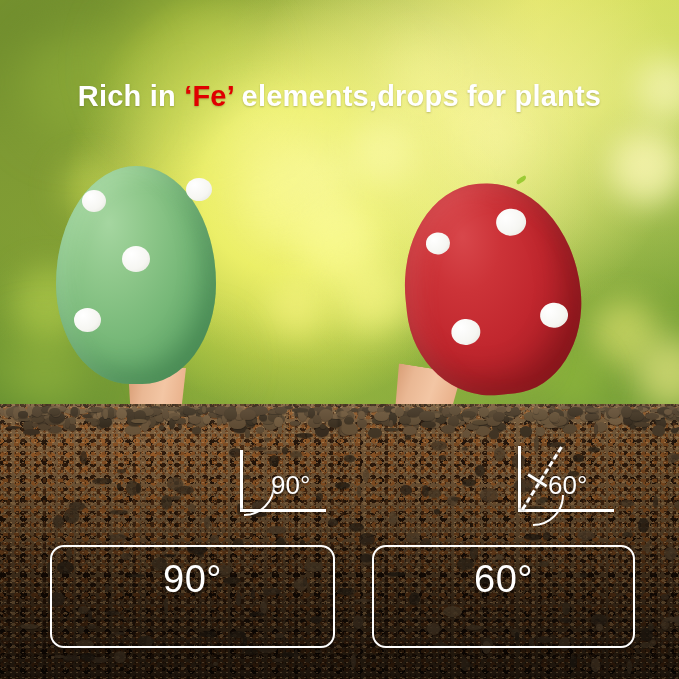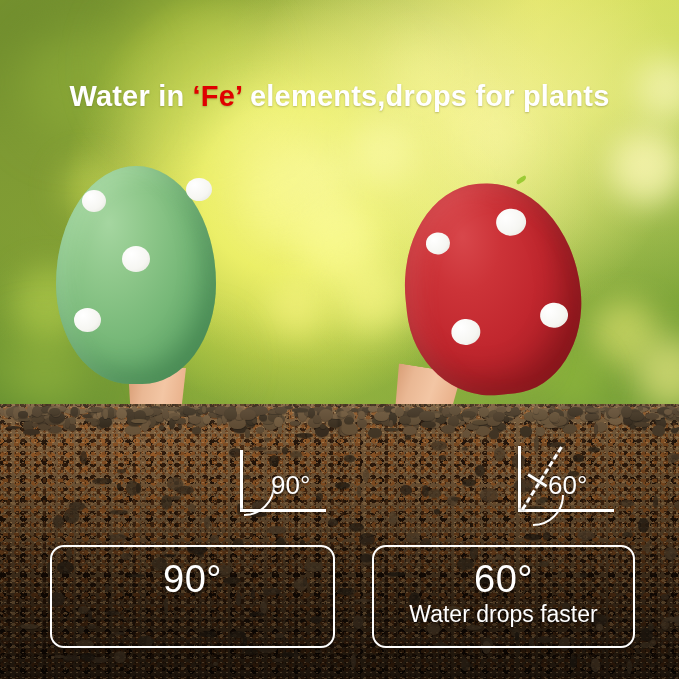--- a/index.html
+++ b/index.html
@@ -262,21 +262,21 @@
       <div class="bk soft" style="left: 548px; top: 352px; width: 54px; height: 54px; background: rgba(150, 190, 60, 0.5);"></div>
       <div class="bk vsoft" style="left: 392px; top: 44px; width: 58px; height: 58px; background: rgba(250, 248, 150, 0.45);"></div>
       <div class="bk vsoft" style="left: 470px; top: 112px; width: 52px; height: 52px; background: rgba(252, 250, 170, 0.42);"></div>
       <div class="bk vsoft" style="left: 168px; top: 330px; width: 62px; height: 62px; background: rgba(160, 195, 65, 0.45);"></div>
       <div class="bk soft" style="left: 60px; top: 160px; width: 54px; height: 54px; background: rgba(205, 222, 85, 0.42);"></div>
       <div class="bk soft" style="left: 498px; top: 330px; width: 48px; height: 48px; background: rgba(190, 210, 75, 0.45);"></div>
     </div>
   <div class="bg-haze"></div>
 
   <div class="headline" id="line2">
-    <span>Water in </span><span class="hl-red">‘Fe’</span><span> elements,drops for plants</span>
+    <span>Rich in </span><span class="hl-red">‘Fe’</span><span> elements,drops for plants</span>
   </div>
 
   <div class="spike">
     <div class="stem left"></div>
     <div class="bulb green" style="left:56px; top:166px; width:160px; height:218px;">
       <div class="body"></div>
       <div class="dot" style="left:26px;  top:24px;  width:24px; height:22px;"></div>
       <div class="dot" style="left:130px; top:12px;  width:26px; height:23px;"></div>
       <div class="dot" style="left:66px;  top:80px;  width:28px; height:26px;"></div>
       <div class="dot" style="left:18px;  top:142px; width:27px; height:24px;"></div>
@@ -940,16 +940,15 @@
     <div class="arc" style="left:-16px; top:18px; width:62px; height:62px; clip-path: polygon(50% 50%, 100% 50%, 100% 100%, 50% 100%);"></div>
     <div class="ang-text" style="left:30px; top:24px;">60°</div>
   </div>
 
   <div class="caption-card" style="left:50px; top:545px; width:285px; height:103px;">
     <div class="cap-big">90°</div>
   </div>
 
   <div class="caption-card" style="left:372px; top:545px; width:263px; height:103px;">
     <div class="cap-big">60°</div>
-    <div class="cap-sub">Water drops faster</div>
   </div>
 
 </div>
 
 </body></html>

